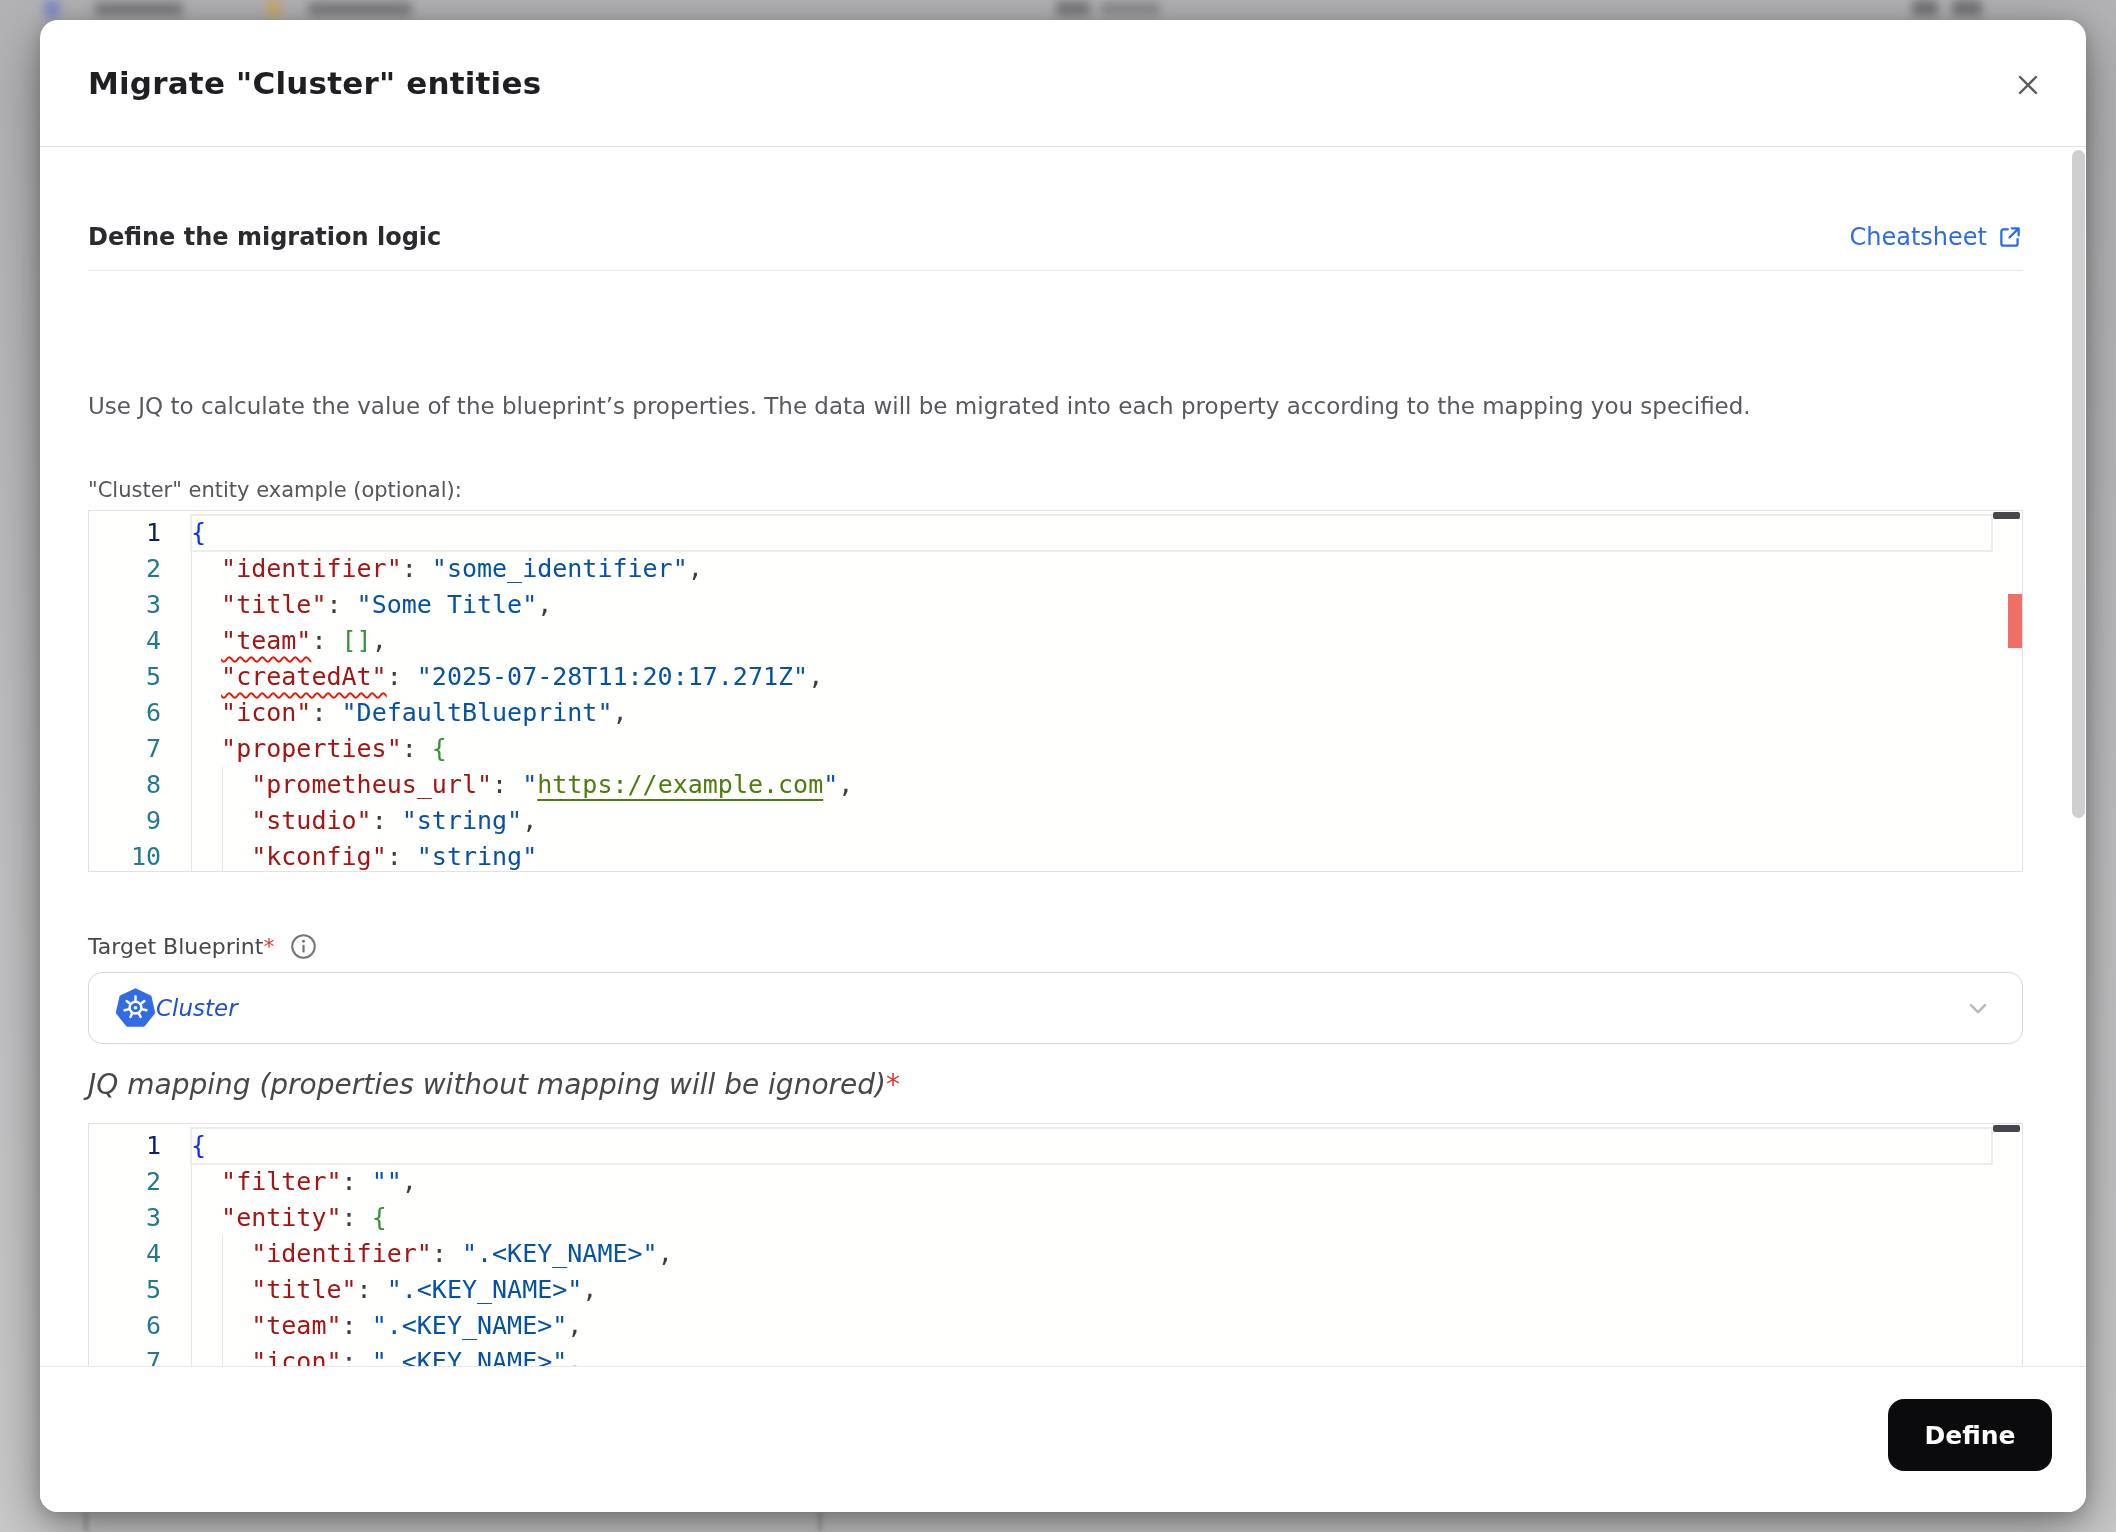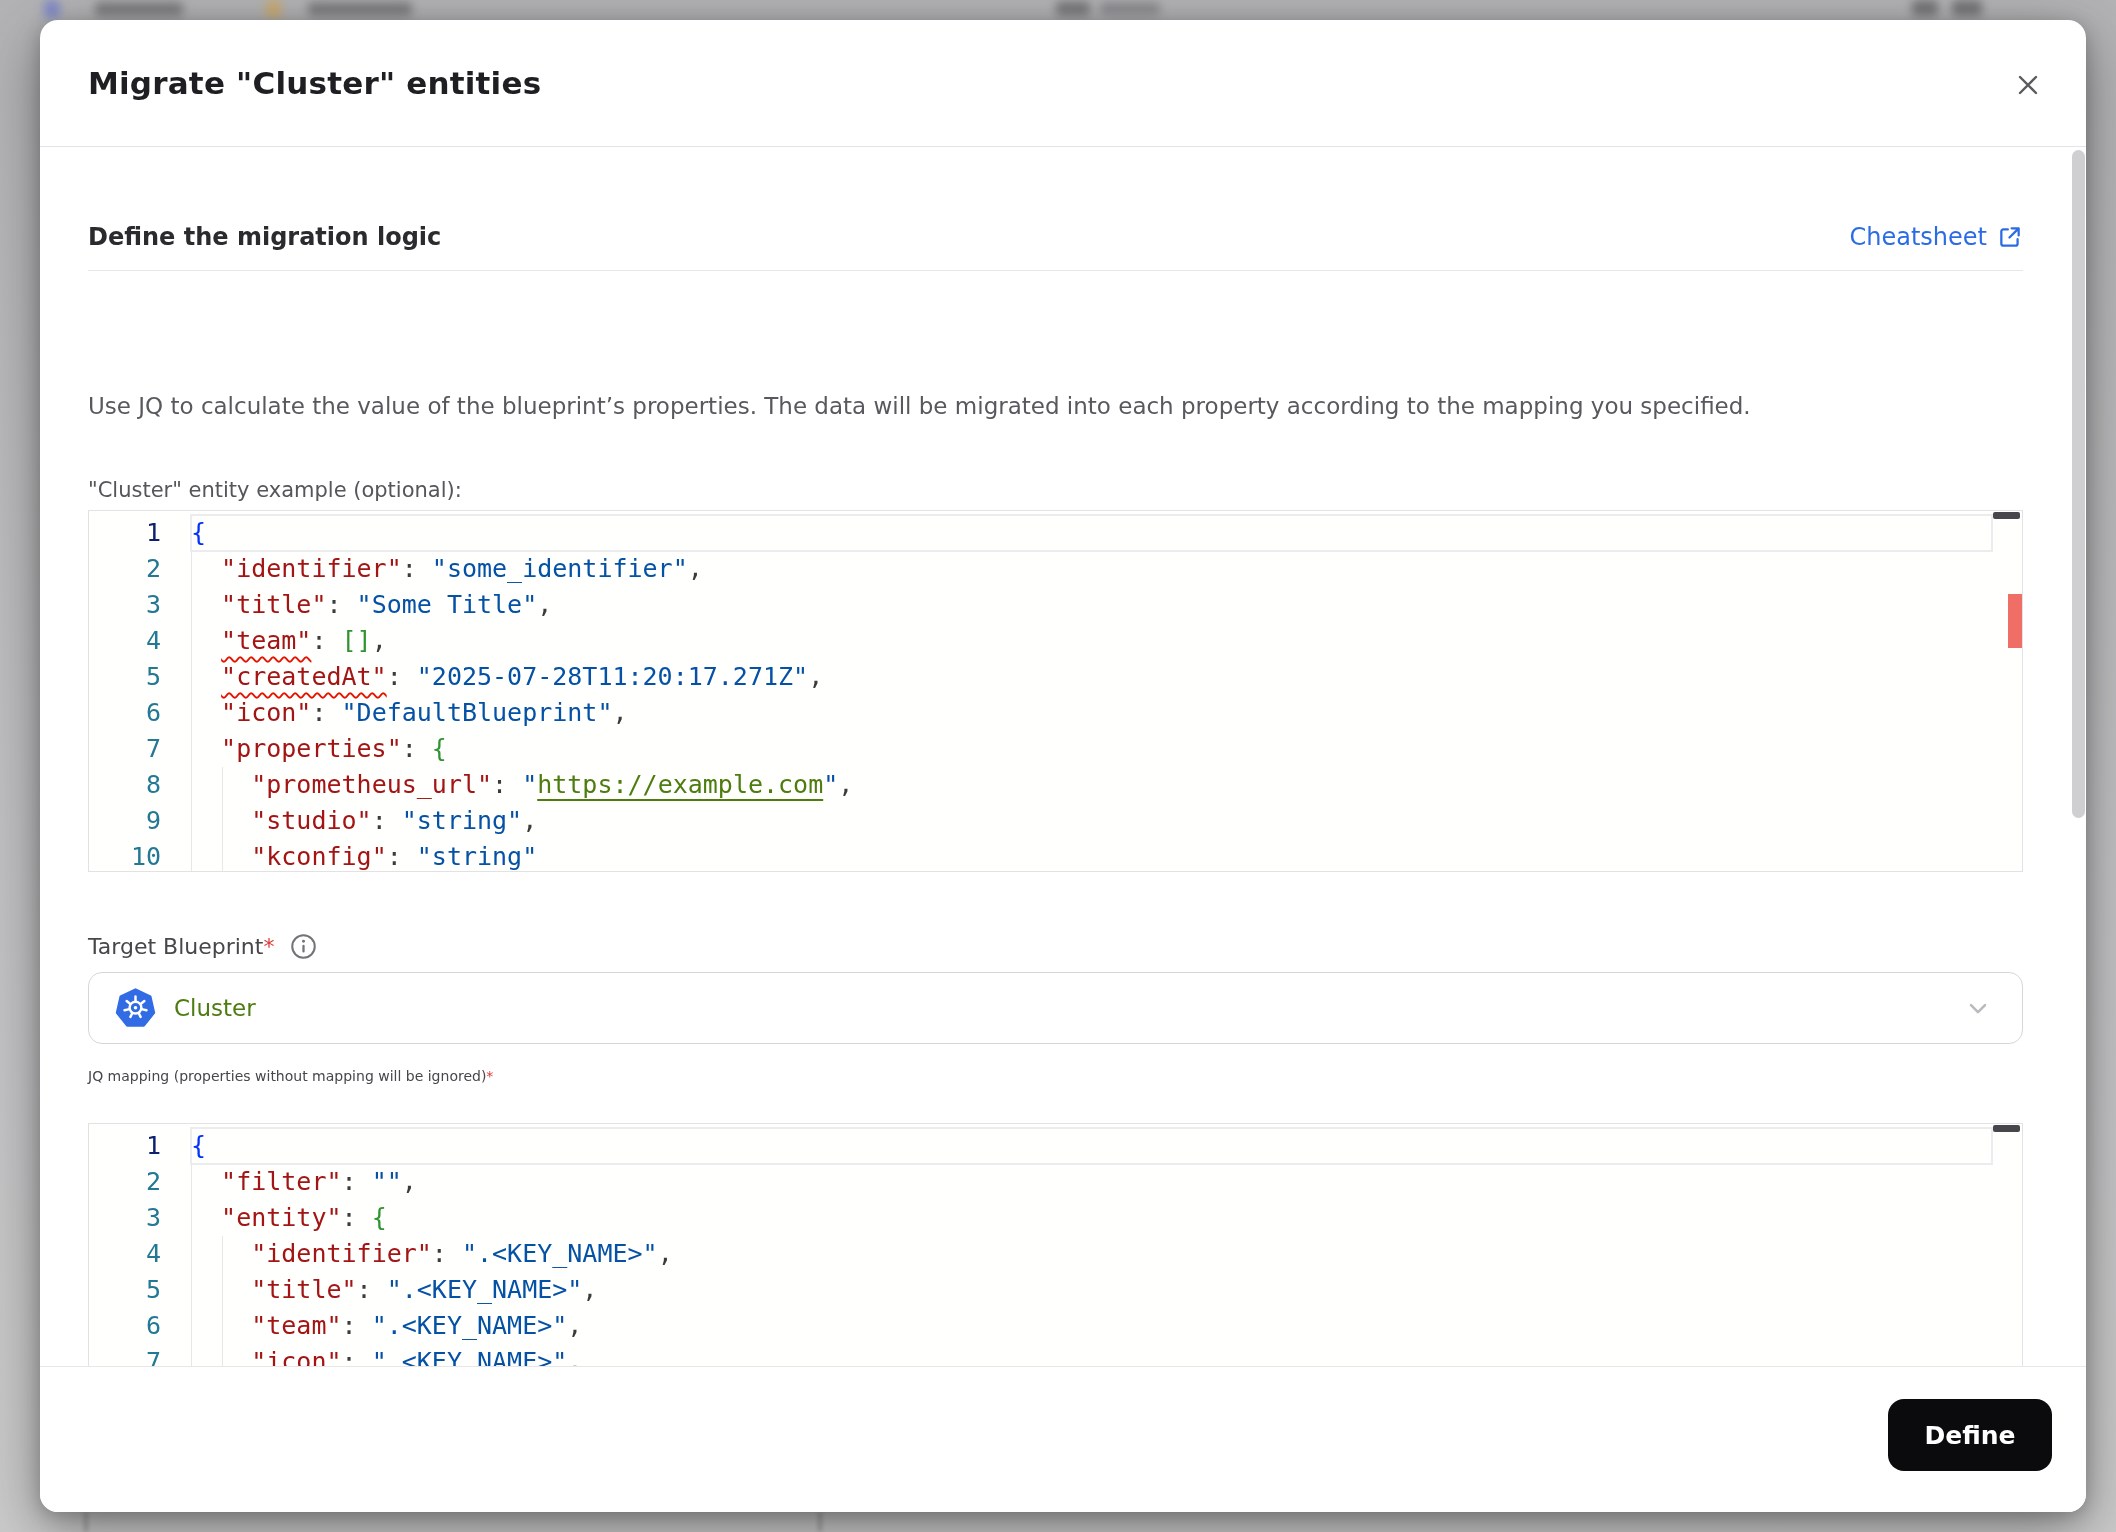--- a/index.html
+++ b/index.html
@@ -100,23 +100,23 @@
     position:absolute; left:48px; top:780px; height:36px;
     display:flex; align-items:center; gap:16px;
     font-size:22px; color:#46464b;
   }
   .req-star { color:#d93b38; }
   .select-box {
     position:absolute; left:48px; top:824px; width:1935px; height:72px;
     border:1.5px solid #d6d6da; border-radius:14px; background:#fff;
     display:flex; align-items:center; padding:0 30px 0 26px; cursor:pointer;
   }
-  .select-value { font-size:23px; color:#4d7c0f; margin-left:18px; flex:1; }
-
-  .jq-label { position:absolute; left:48px; top:920px; font-size:14px; color:#46464b; }
+  .select-value { font-size:23px; color:#1d4ed8; flex:1;font-style:italic; }
+
+  .jq-label { position:absolute; left:48px; top:920px; font-size:28px; color:#46464b;font-style:italic; }
 
   
   .modal-footer {
     position:absolute; left:0; right:0; bottom:0; height:146px;
     border-top:1px solid #e7e7ea; background:#fff;
   }
   .migrate-btn {
     position:absolute; right:34px; top:32px; width:164px; height:72px;
     background:#0b0b0d; color:#fff; font-size:25px; font-weight:600;
     font-family:"DejaVu Sans","Liberation Sans",sans-serif;

